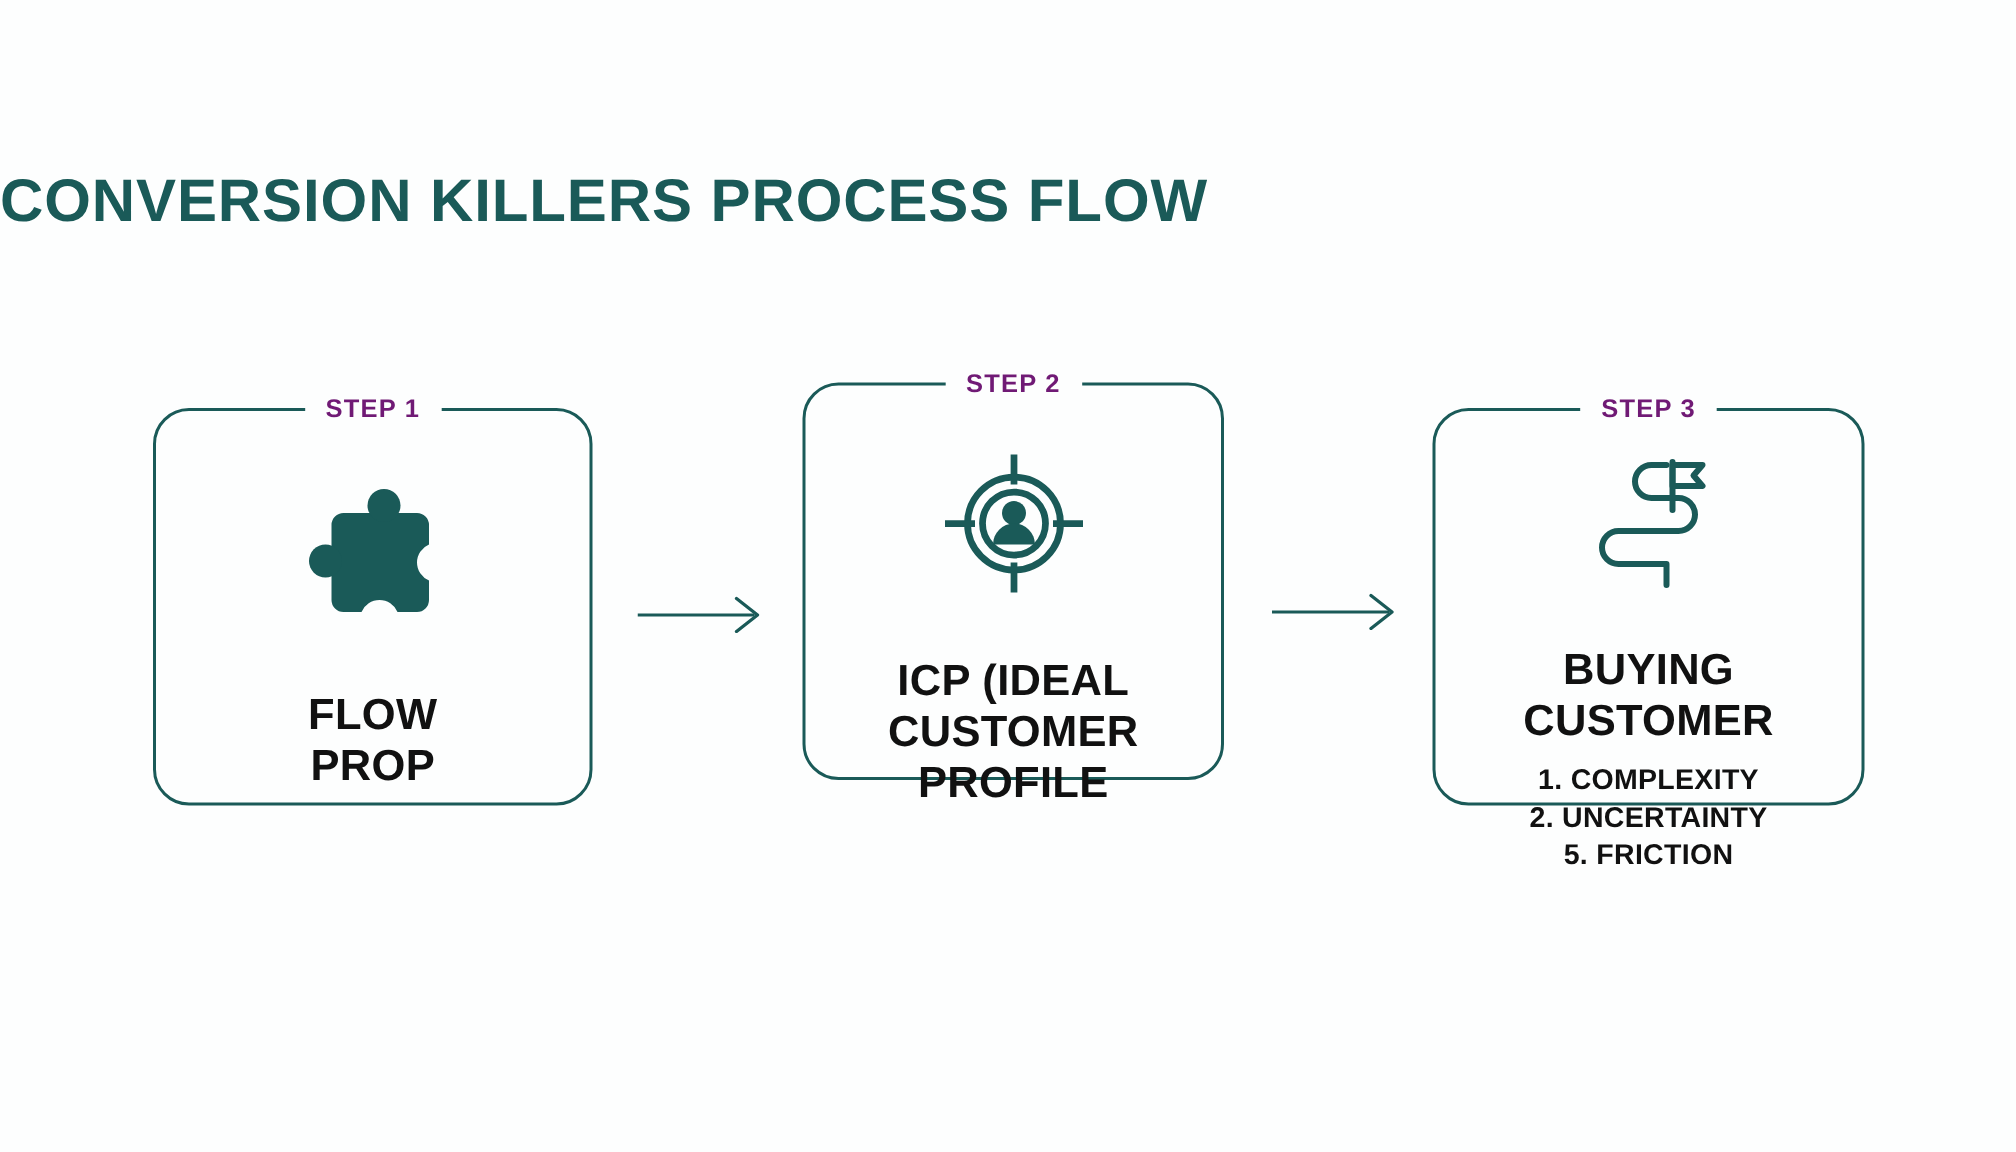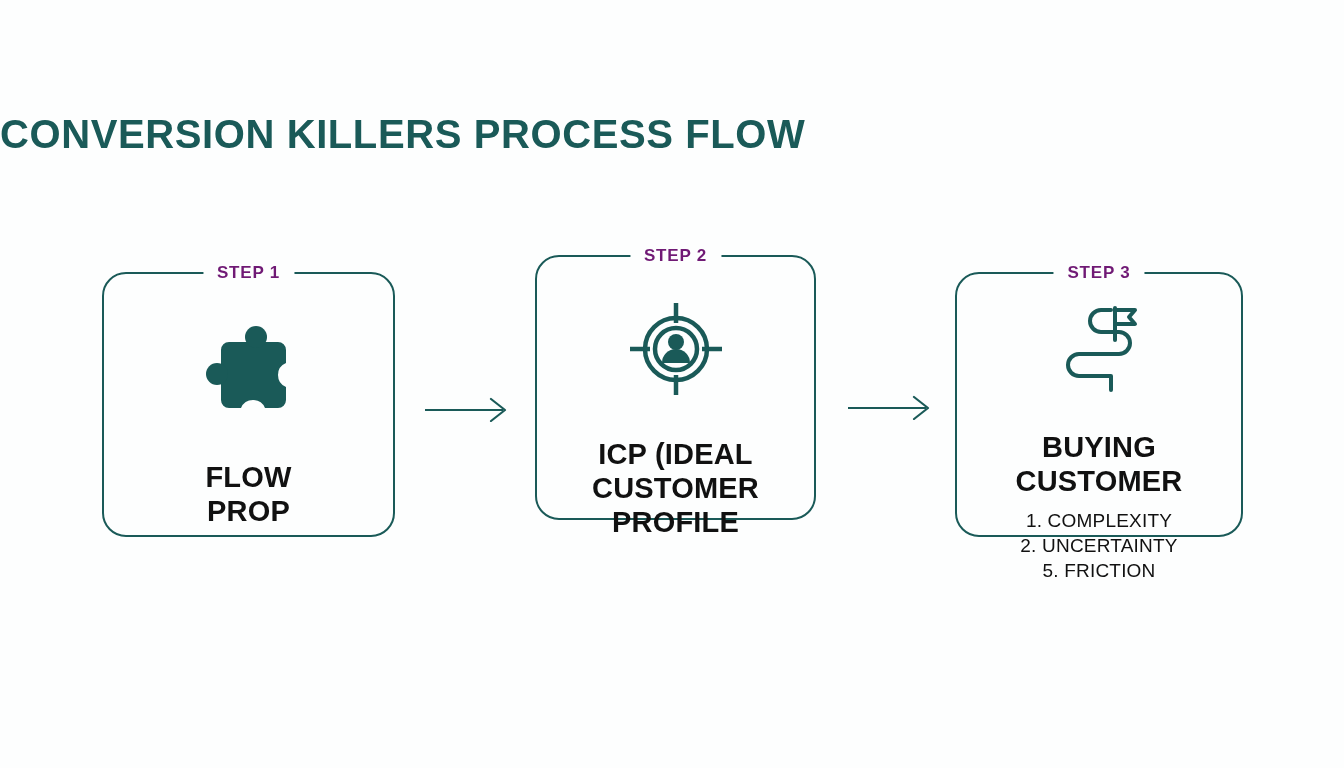--- a/index.html
+++ b/index.html
@@ -74,21 +74,21 @@
     color:#111111;
     text-align:center;
     line-height:34px;
     letter-spacing:0.2px;
     white-space:pre-line;
   }
   .card-list {
     margin-top:10px;
     text-align:center;
     font-size:19px;
-    font-weight:normal;
+    font-weight:bold;
     color:#111111;
     line-height:25px;
     letter-spacing:0.2px;
   }
   .card-list div { white-space:nowrap; }
 
   
   #card1 .card-inner { top:48px; }
   #card1 .card-title { margin-top:46px; }
   #card2 .card-inner { top:42px; }

